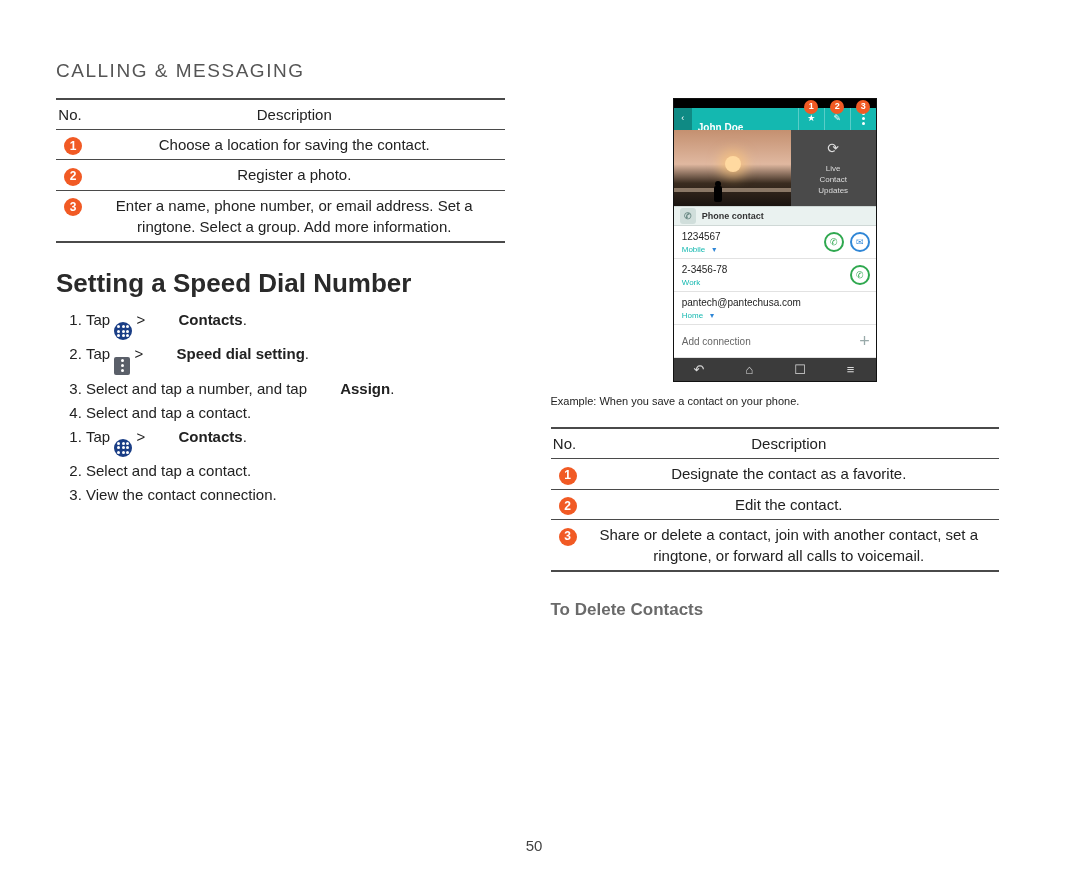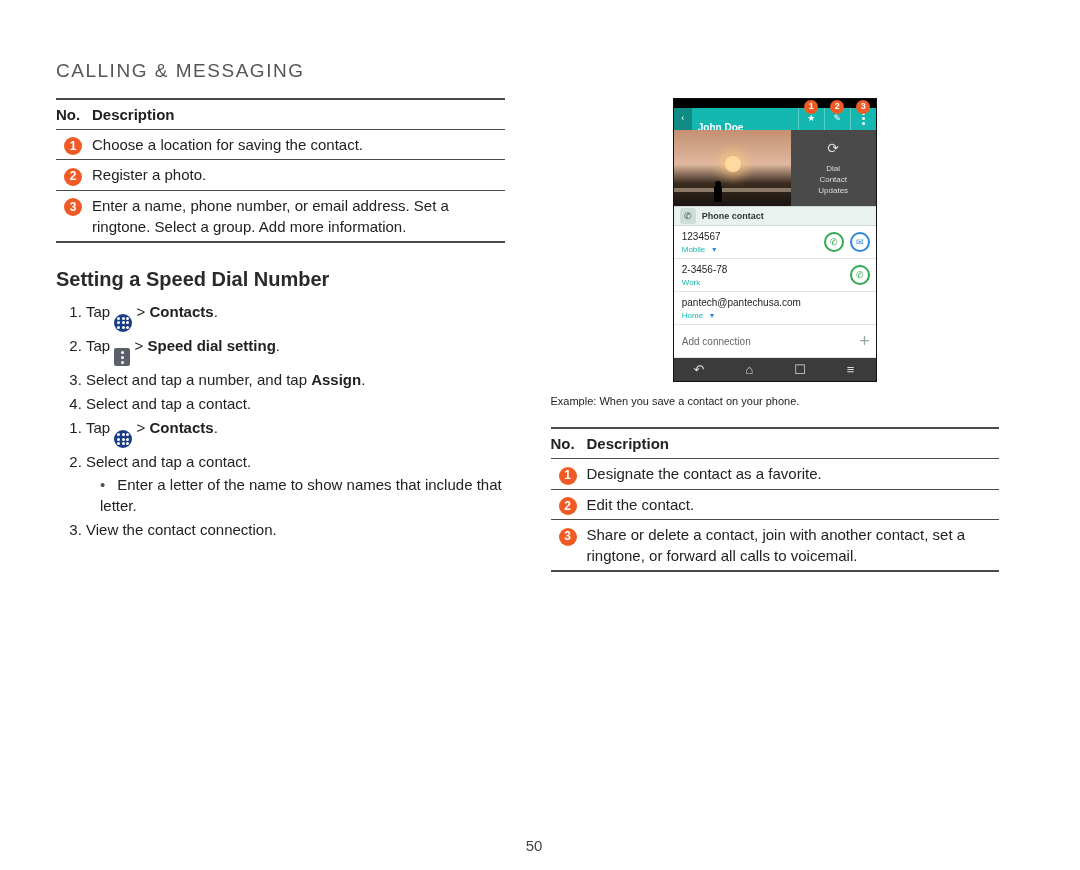--- a/index.html
+++ b/index.html
@@ -41,39 +41,39 @@
   .col {
     flex: 1 1 50%;
     min-width: 0;
     font-size: 15px;
     line-height: 1.4;
   }
   .hr-strong { border: 0; border-top: 2px solid var(--rule); margin: 0; }
   .hr { border: 0; border-top: 1px solid var(--rule); margin: 0; }
 
   table.desc { width: 100%; border-collapse: collapse; }
-  table.desc th { text-align: left; font-weight: 700; padding: 4px 8px 4px 0; }
-  table.desc td { padding: 4px 8px 4px 0; vertical-align: top; }
+  table.desc th { text-align: center; font-weight: 400; padding: 4px 8px 4px 0; }
+  table.desc td { padding: 4px 8px 4px 0; vertical-align: top; text-align: center; }
   table.desc td.num { width: 36px; text-align: center; padding-left: 6px; }
 
   .callout {
     display: inline-flex; align-items: center; justify-content: center;
     width: 18px; height: 18px; border-radius: 50%;
     background: var(--callout); color: #fff; font-size: 12px; font-weight: 700;
   }
 
-  h2.section { font-size: 20px; font-weight: 600; margin: 22px 0 8px 0; color: #2a2a2a; }
+  h2.section { font-size: 26px; font-weight: 600; margin: 22px 0 8px 0; color: #2a2a2a; }
   h3.sub { font-size: 17px; font-weight: 600; margin: 26px 0 8px 0; color: #6a6a6a; }
 
   ol.steps { margin: 0; padding-left: 30px; }
   ol.steps > li { margin: 3px 0; }
   ul.bullets { list-style: none; margin: 2px 0 2px 14px; padding: 0; }
   ul.bullets > li::before { content: "•"; margin-right: 12px; color: #555; }
 
-  .strong { font-weight: 700; }
+  .strong { font-weight: 700; margin-left: 29px; }
 
   .icon-round {
     display: inline-flex; align-items: center; justify-content: center;
     width: 18px; height: 18px; border-radius: 50%; vertical-align: -3px;
     color: #fff;
   }
   .icon-contacts { background: var(--contacts-icon-bg); }
   .icon-menu {
     display: inline-flex; align-items: center; justify-content: center;
     width: 16px; height: 18px; background: var(--menu-icon-bg);
@@ -269,23 +269,20 @@
                 <span></span>
                 <span></span>
                 <span></span>
               </span>
           </span>
           <span> &gt; </span>
           <span class="strong">Contacts</span><span>.</span>
         </li>
         <li>
           <span>Select and tap a contact.</span>
-          <ul class="bullets">
-            <li>Enter a letter of the name to show names that include that letter.</li>
-          </ul>
         </li>
         <li>View the contact connection.</li>
       </ol>
     </div>
 
     <div class="col">
 
       <div class="phone">
         <div class="statusbar"></div>
         <div class="header">
@@ -311,21 +308,21 @@
         <div class="hero">
           <div class="photo">
             <div class="sky-top"></div>
               <div class="sun"></div>
               <div class="wave"></div>
               <div class="person"></div>
           </div>
           <div class="updates">
             <div style="font-size:14px">⟳</div>
             <div>
-              <div>Dial</div>
+              <div>Live</div>
               <div>Contact</div>
               <div>Updates</div>
             </div>
           </div>
         </div>
         <div class="section-row">
           <span class="mini-icon">✆</span>
           <span>Phone contact</span>
         </div>
         <div class="list">
@@ -412,17 +409,18 @@
             <td>Share or delete a contact, join with another contact, set a ringtone, or forward all calls to voicemail.</td>
           </tr>
           <tr>
               <td colspan="2" style="padding:0">
                 <hr class="hr-strong">
               </td>
             </tr>
         </tbody>
       </table>
 
+      <h3 class="sub">To Delete Contacts</h3>
     </div>
   </div>
 
   <div class="page-number">50</div>
 </div>
 
 </body></html>

